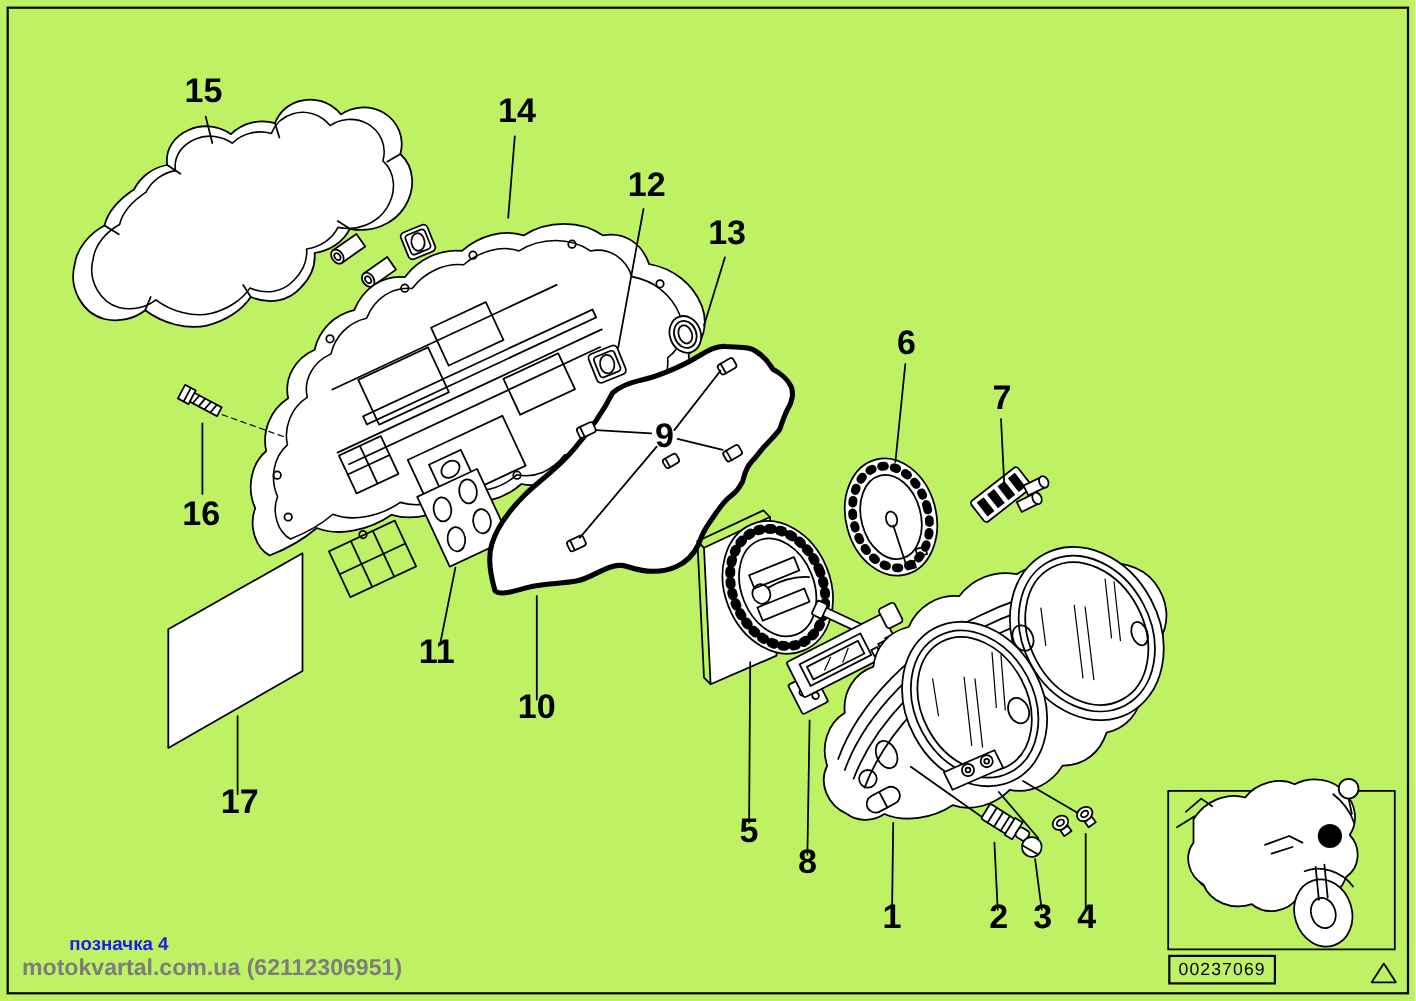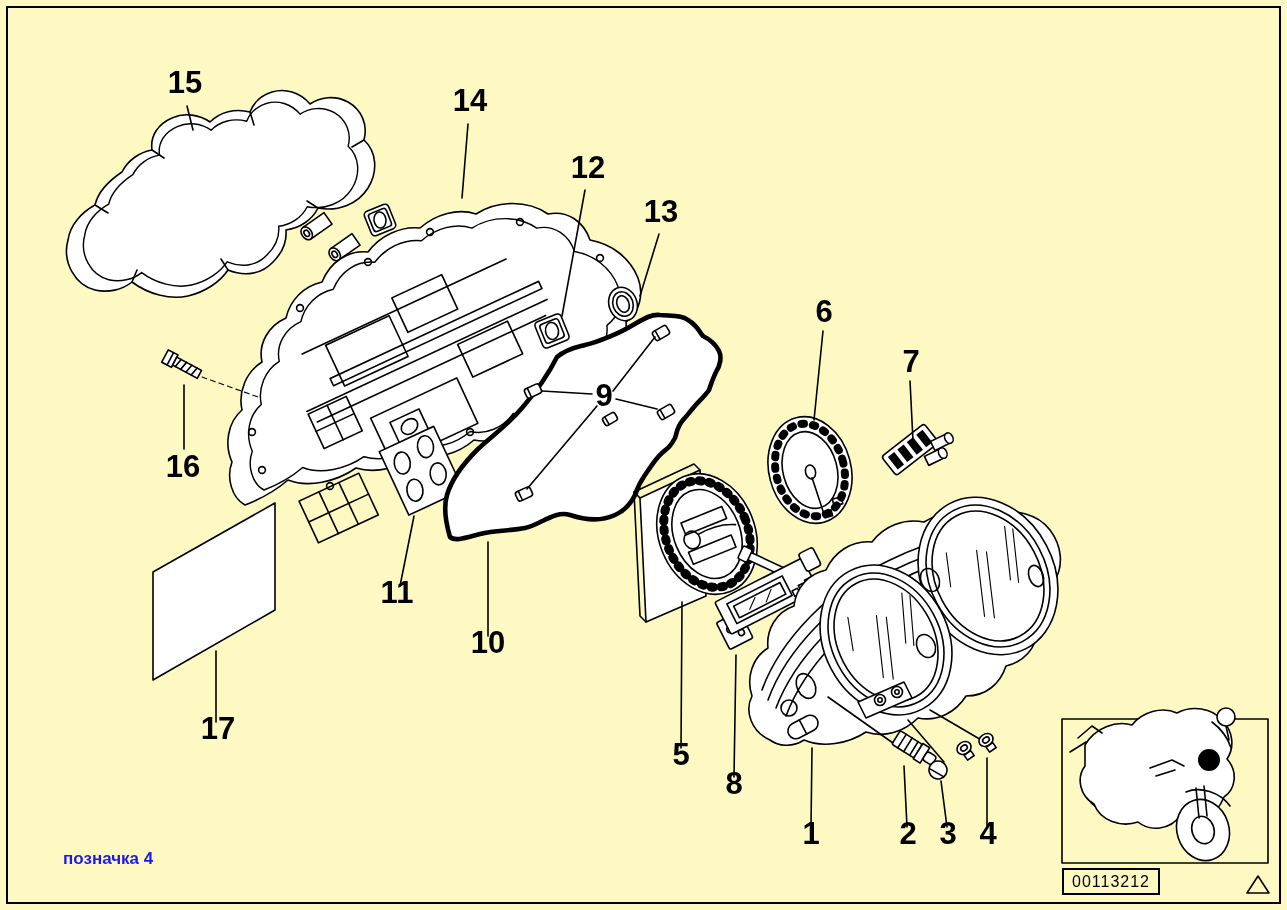--- a/index.html
+++ b/index.html
@@ -1,16 +1,16 @@
 <!DOCTYPE html>
 <html><head>
 <meta charset="utf-8">
 <style>
   html,body{margin:0;padding:0;background:#fff;}
-  .page{position:relative;width:1287px;height:910px;background:#fef9c3;overflow:hidden;
+  .page{position:relative;width:1287px;height:910px;background:#bef264;overflow:hidden;
         font-family:"Liberation Sans",sans-serif;}
   .frame{position:absolute;left:6px;top:6px;right:6px;bottom:6px;border:2px solid #000;}
   svg{position:absolute;left:0;top:0;}
   svg *{stroke:#000;fill:none;stroke-width:1.6;stroke-linecap:round;stroke-linejoin:round;}
   .wf{fill:#ffffff;}
   .bk{fill:#000000;stroke:none;}
   .thick{stroke-width:4.6;}
   .thin{stroke-width:1.1;}
   .dash{stroke-width:1.1;stroke-dasharray:5 4;}
   .tickring{stroke-width:9;stroke-dasharray:2.5 7.5;}
@@ -408,14 +408,15 @@
         <ellipse cx="1203" cy="830" rx="11" ry="14" transform="rotate(-18 1203 830)"></ellipse>
         <line x1="1196" y1="788" x2="1199" y2="818"></line>
         <line x1="1204" y1="786" x2="1207" y2="816"></line>
         <circle class="bk" cx="1209" cy="760" r="11"></circle>
       </g>
       <polygon points="1258,876 1247,893 1269,893" stroke-width="1.4"></polygon>
     </g>
   </svg>
 
   <div class="note">позначка 4</div>
-  <div class="codebox">00113212</div>
+  <div class="mark">motokvartal.com.ua (62112306951)</div>
+  <div class="codebox">00237069</div>
 </div>
 
 </body></html>

